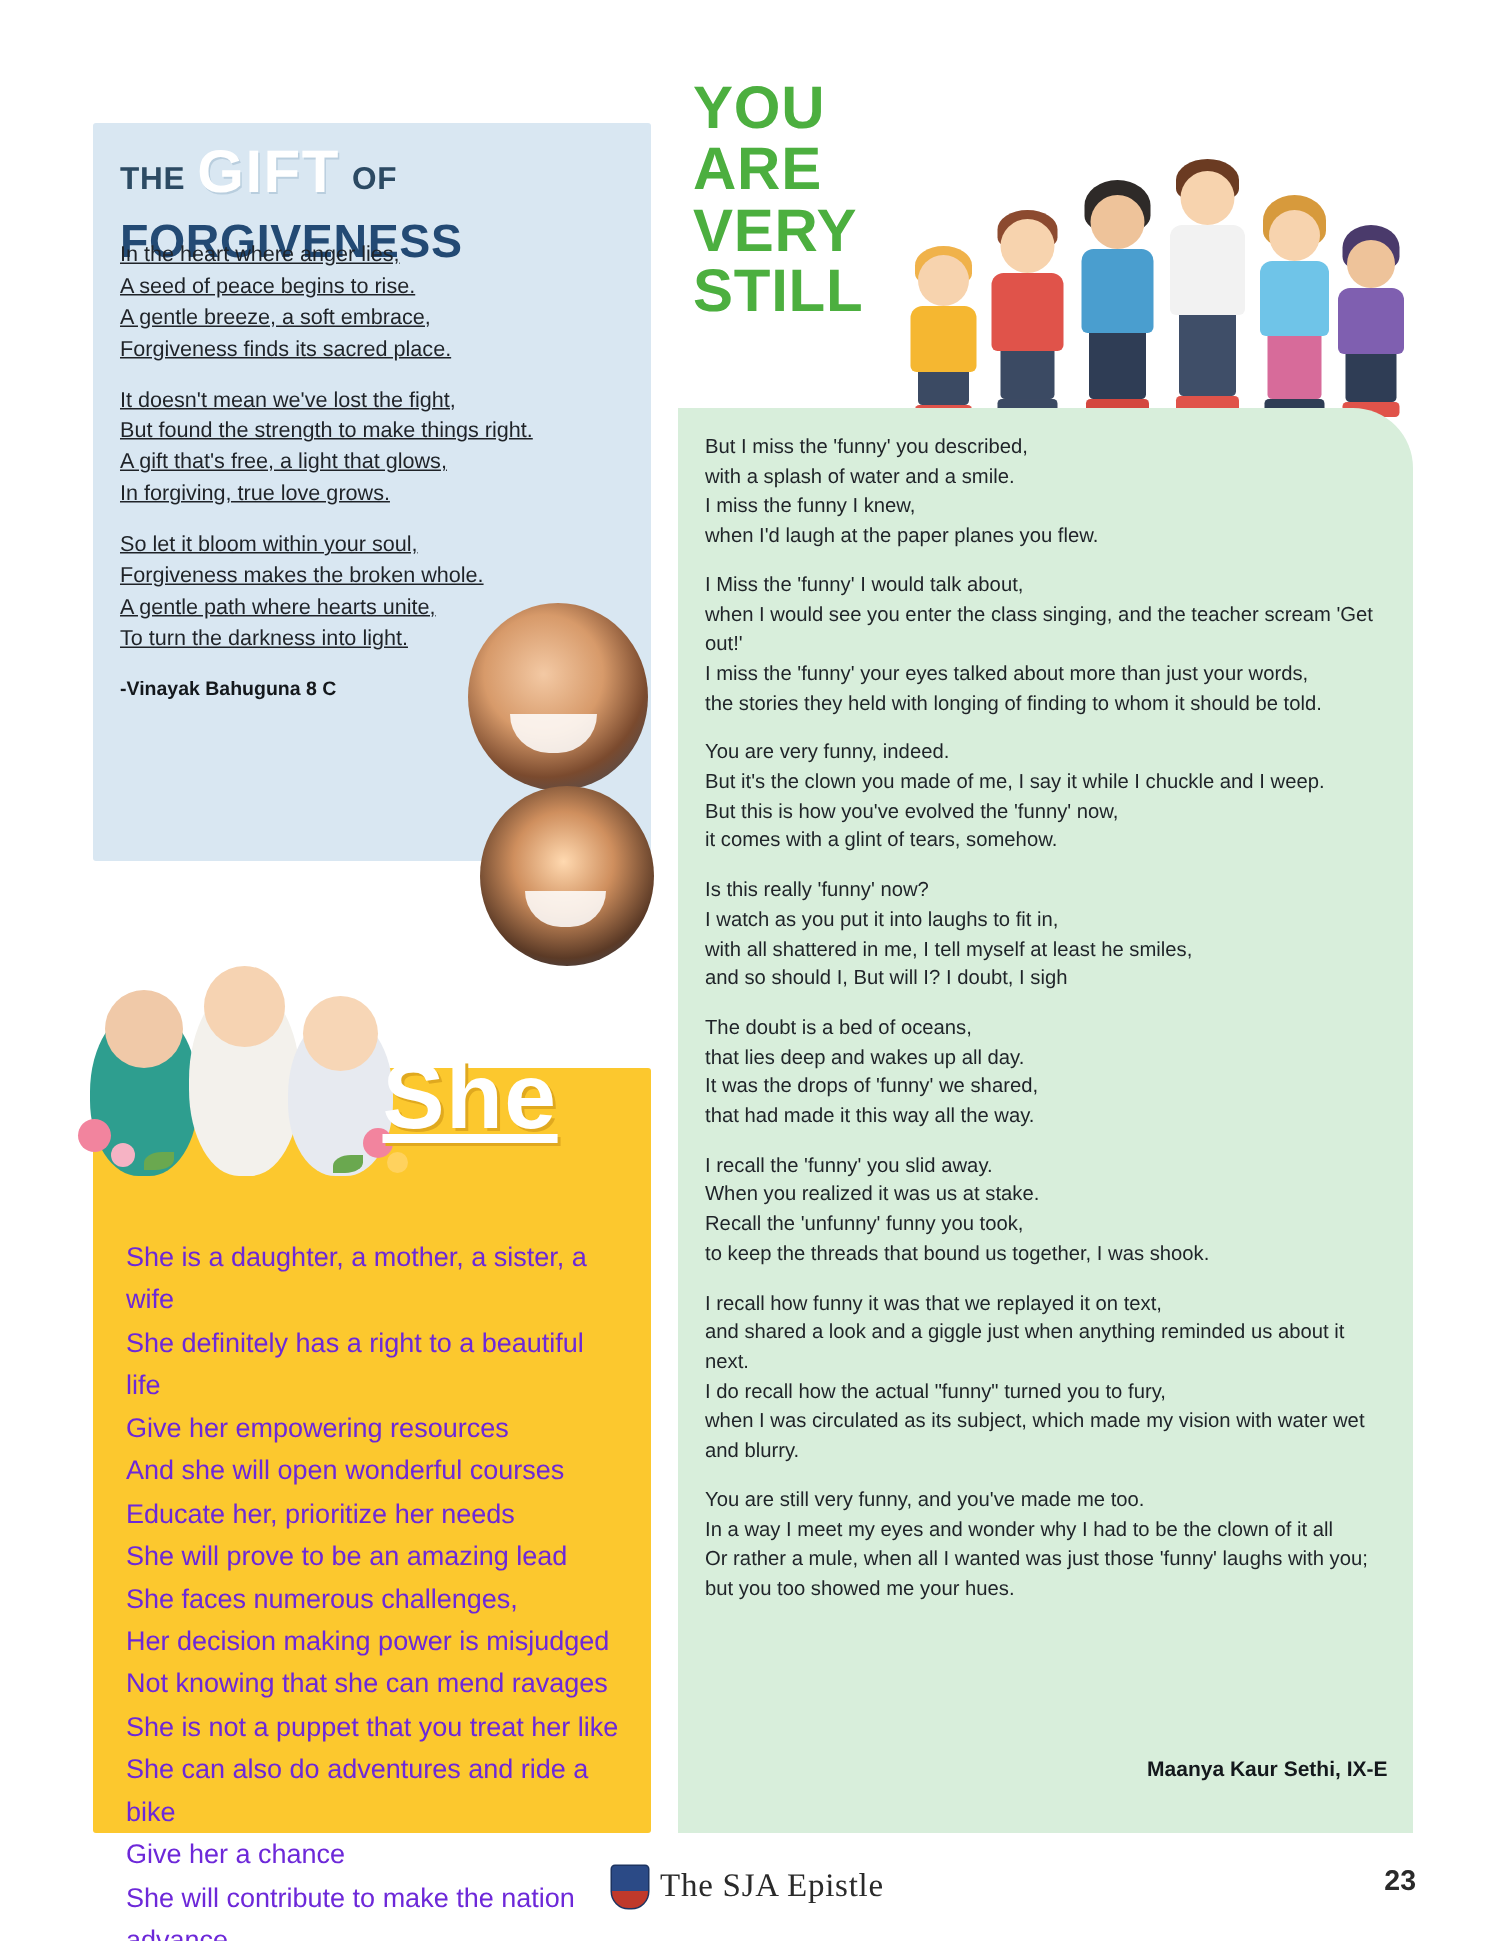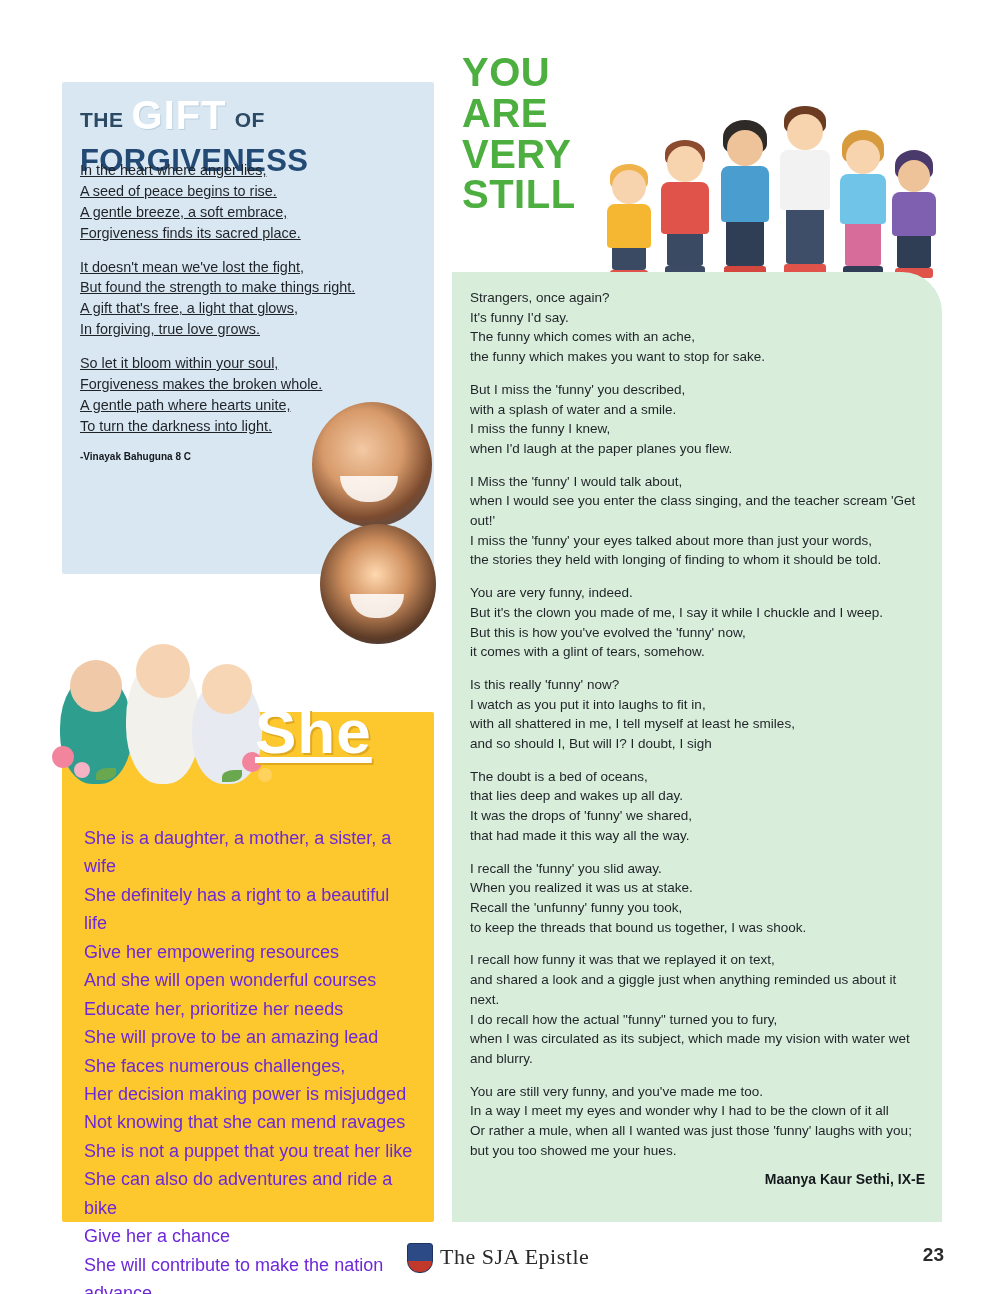--- a/index.html
+++ b/index.html
@@ -70,21 +70,21 @@
     left: 80px;
     top: 160px;
     width: 320px;
     font-size: 14.4px;
     line-height: 1.45;
     color: #1f2328;
   }
   .forgiveness-body p { margin: 0 0 13px 0; text-decoration: underline; }
   .poem-credit {
     font-weight: bold;
-    font-size: 10px;
+    font-size: 13px;
     color: #14181c;
   }
 
   
   .faces-art {
     position: absolute;
     left: 306px;
     top: 396px;
     width: 130px;
     height: 250px;
@@ -422,24 +422,20 @@
       <div class="head" style="top:14px; width:32px; height:32px; background:#eec39a;"></div>
       <div class="body" style="top:46px; width:44px; height:44px; background:#7f5fb0;"></div>
       <div class="legs" style="top:90px; width:34px; height:32px; background:#2f3d55;"></div>
       <div class="shoes" style="top:122px; width:38px; height:10px; background:#e0534a;"></div>
     </div>
   </div>
 
   <div class="funny-card"></div>
 
   <div class="funny-body">
-    <p style="white-space:pre-line">Strangers, once again?
-It's funny I'd say.
-The funny which comes with an ache,
-the funny which makes you want to stop for sake.</p>
     <p style="white-space:pre-line">But I miss the 'funny' you described,
 with a splash of water and a smile.
 I miss the funny I knew,
 when I'd laugh at the paper planes you flew.</p>
     <p style="white-space:pre-line">I Miss the 'funny' I would talk about,
 when I would see you enter the class singing, and the teacher scream 'Get out!'
 I miss the 'funny' your eyes talked about more than just your words,
 the stories they held with longing of finding to whom it should be told.</p>
     <p style="white-space:pre-line">You are very funny, indeed.
 But it's the clown you made of me, I say it while I chuckle and I weep.

